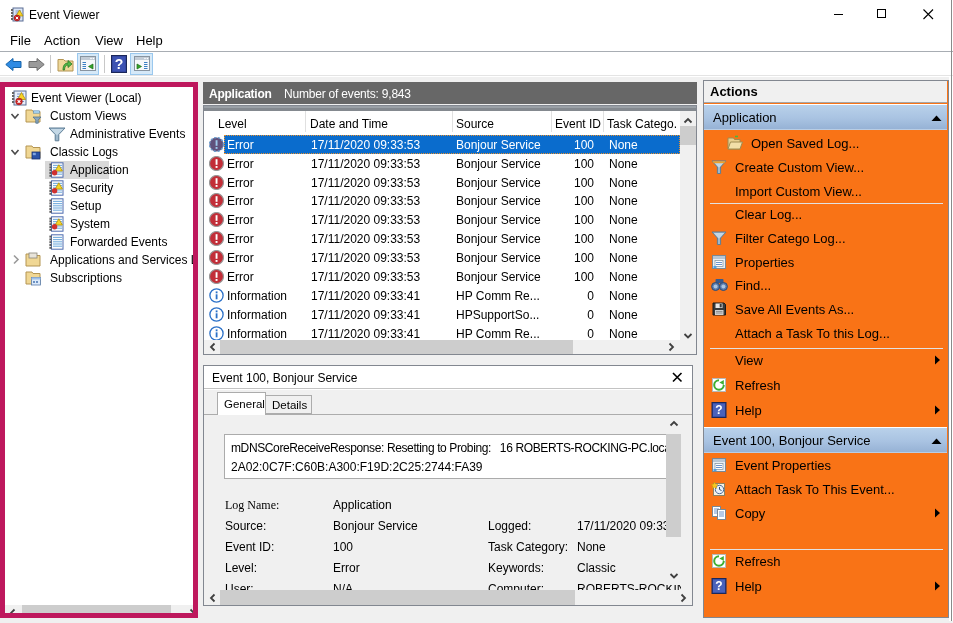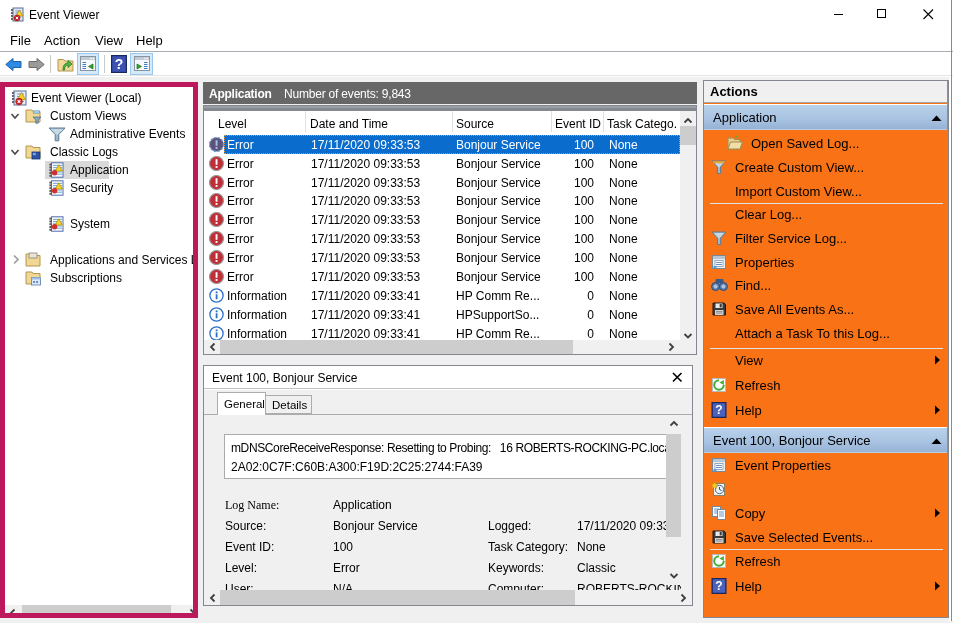--- a/index.html
+++ b/index.html
@@ -206,20 +206,38 @@
             <rect x="1.4" y="7.2" width="2.2" height="2" fill="#5a5a5a"></rect>
             <rect x="1.4" y="10" width="2.2" height="2" fill="#5a5a5a"></rect>
             <rect x="1.4" y="12.8" width="2.2" height="2" fill="#5a5a5a"></rect>
         <path d="M10.8 2.8 L14.4 9 L7.2 9 Z" fill="#f6d32b" stroke="#b89700" stroke-width="0.8"></path>
         <circle cx="6.6" cy="10.8" r="2.7" fill="#d03030"></circle>
       </svg>
     </span>
     <span class="abs t12" style="left:65px;top:2px;">Security</span>
   </div>
 
+  <div class="abs" style="left:0;top:110px;width:300px;height:18px;">
+    <span class="abs" style="left:43px;top:1px;">
+      <svg width="16" height="16">
+        <rect x="3.5" y="0.8" width="11.5" height="14.4" fill="#fdfdfd" stroke="#4e6cb0" stroke-width="1"></rect>
+        <line x1="5" y1="3.4" x2="14" y2="3.4" stroke="#76aede" stroke-width="1.1"></line>
+        <line x1="5" y1="5.6" x2="14" y2="5.6" stroke="#76aede" stroke-width="1.1"></line>
+        <line x1="5" y1="7.8" x2="14" y2="7.8" stroke="#76aede" stroke-width="1.1"></line>
+        <line x1="5" y1="10" x2="14" y2="10" stroke="#76aede" stroke-width="1.1"></line>
+        <line x1="5" y1="12.2" x2="14" y2="12.2" stroke="#76aede" stroke-width="1.1"></line>
+        <rect x="1.4" y="1.6" width="2.2" height="2" fill="#5a5a5a"></rect>
+            <rect x="1.4" y="4.4" width="2.2" height="2" fill="#5a5a5a"></rect>
+            <rect x="1.4" y="7.2" width="2.2" height="2" fill="#5a5a5a"></rect>
+            <rect x="1.4" y="10" width="2.2" height="2" fill="#5a5a5a"></rect>
+            <rect x="1.4" y="12.8" width="2.2" height="2" fill="#5a5a5a"></rect>
+      </svg>
+    </span>
+    <span class="abs t12" style="left:65px;top:2px;">Setup</span>
+  </div>
 
   <div class="abs" style="left:0;top:128px;width:300px;height:18px;">
     <span class="abs" style="left:43px;top:1px;">
       <svg width="16" height="16">
         <rect x="3.5" y="0.8" width="11.5" height="14.4" fill="#fdfdfd" stroke="#4e6cb0" stroke-width="1"></rect>
         <line x1="5" y1="3.4" x2="14" y2="3.4" stroke="#76aede" stroke-width="1.1"></line>
         <line x1="5" y1="5.6" x2="14" y2="5.6" stroke="#76aede" stroke-width="1.1"></line>
         <line x1="5" y1="7.8" x2="14" y2="7.8" stroke="#76aede" stroke-width="1.1"></line>
         <line x1="5" y1="10" x2="14" y2="10" stroke="#76aede" stroke-width="1.1"></line>
         <line x1="5" y1="12.2" x2="14" y2="12.2" stroke="#76aede" stroke-width="1.1"></line>
@@ -228,20 +246,38 @@
             <rect x="1.4" y="7.2" width="2.2" height="2" fill="#5a5a5a"></rect>
             <rect x="1.4" y="10" width="2.2" height="2" fill="#5a5a5a"></rect>
             <rect x="1.4" y="12.8" width="2.2" height="2" fill="#5a5a5a"></rect>
         <path d="M10.8 2.8 L14.4 9 L7.2 9 Z" fill="#f6d32b" stroke="#b89700" stroke-width="0.8"></path>
         <circle cx="6.6" cy="10.8" r="2.7" fill="#d03030"></circle>
       </svg>
     </span>
     <span class="abs t12" style="left:65px;top:2px;">System</span>
   </div>
 
+  <div class="abs" style="left:0;top:146px;width:300px;height:18px;">
+    <span class="abs" style="left:43px;top:1px;">
+      <svg width="16" height="16">
+        <rect x="3.5" y="0.8" width="11.5" height="14.4" fill="#fdfdfd" stroke="#4e6cb0" stroke-width="1"></rect>
+        <line x1="5" y1="3.4" x2="14" y2="3.4" stroke="#76aede" stroke-width="1.1"></line>
+        <line x1="5" y1="5.6" x2="14" y2="5.6" stroke="#76aede" stroke-width="1.1"></line>
+        <line x1="5" y1="7.8" x2="14" y2="7.8" stroke="#76aede" stroke-width="1.1"></line>
+        <line x1="5" y1="10" x2="14" y2="10" stroke="#76aede" stroke-width="1.1"></line>
+        <line x1="5" y1="12.2" x2="14" y2="12.2" stroke="#76aede" stroke-width="1.1"></line>
+        <rect x="1.4" y="1.6" width="2.2" height="2" fill="#5a5a5a"></rect>
+            <rect x="1.4" y="4.4" width="2.2" height="2" fill="#5a5a5a"></rect>
+            <rect x="1.4" y="7.2" width="2.2" height="2" fill="#5a5a5a"></rect>
+            <rect x="1.4" y="10" width="2.2" height="2" fill="#5a5a5a"></rect>
+            <rect x="1.4" y="12.8" width="2.2" height="2" fill="#5a5a5a"></rect>
+      </svg>
+    </span>
+    <span class="abs t12" style="left:65px;top:2px;">Forwarded Events</span>
+  </div>
 
   <div class="abs" style="left:0;top:164px;width:300px;height:18px;">
     <span class="abs" style="left:6px;top:3px;">
           <svg width="10" height="11">
             <path d="M3 1.5 L7 5.5 L3 9.5" stroke="#9a9a9a" stroke-width="1.6" fill="none"></path>
           </svg>
         </span>
     <span class="abs" style="left:20px;top:1px;">
       <svg width="18" height="16">
         <path d="M1 4 L1 14 L15 14 L15 3.5 L8 3.5 L7 2 L1 2 Z" fill="#f0d794" stroke="#b49552" stroke-width="1"></path>
@@ -610,21 +646,21 @@
   <div class="abs" style="left:0;top:121.4px;width:243px;height:24px;">
     <span class="abs" style="left:31px;top:5px;font-size:13px;color:#000;white-space:nowrap;">Clear Log...</span>
   </div>
   <div class="abs" style="left:0;top:145.0px;width:243px;height:24px;">
     <span class="abs" style="left:7px;top:4px;">
           <svg width="16" height="16">
             <path d="M1 2 L15 2 L9.6 8 L9.6 14.5 L6.4 14.5 L6.4 8 Z" fill="#9fb9cc" stroke="#5d7d95" stroke-width="1"></path>
             <path d="M2.8 3 L13.2 3 L8 8.8 Z" fill="#c4d8e6"></path>
           </svg>
         </span>
-    <span class="abs" style="left:31px;top:5px;font-size:13px;color:#000;white-space:nowrap;">Filter Service Log...</span>
+    <span class="abs" style="left:31px;top:5px;font-size:13px;color:#000;white-space:nowrap;">Filter Catego Log...</span>
   </div>
   <div class="abs" style="left:0;top:168.7px;width:243px;height:24px;">
     <span class="abs" style="left:7px;top:4px;">
           <svg width="16" height="16">
             <rect x="1.5" y="1.5" width="13" height="13" fill="#e8eef4" stroke="#7a8894" stroke-width="1"></rect>
             <rect x="2" y="2" width="12" height="3" fill="#b8c6d4"></rect>
             <rect x="4" y="6.5" width="8" height="6" fill="#ffffff" stroke="#8a98a4" stroke-width="0.8"></rect>
             <line x1="5" y1="8.5" x2="11" y2="8.5" stroke="#5b89c8" stroke-width="0.9"></line>
             <line x1="5" y1="10.5" x2="11" y2="10.5" stroke="#5b89c8" stroke-width="0.9"></line>
             <rect x="2.5" y="12" width="3" height="2" fill="#4aa0e8"></rect>
@@ -717,20 +753,21 @@
   </div>
   <div class="abs" style="left:0;top:396.0px;width:243px;height:24px;">
     <span class="abs" style="left:7px;top:4px;">
           <svg width="16" height="16">
             <rect x="2.5" y="2.5" width="11" height="12" fill="#f4f0e4" stroke="#8a8264" stroke-width="1"></rect>
             <circle cx="8.5" cy="8.5" r="4.2" fill="#e8f0f8" stroke="#4a6a9a" stroke-width="1"></circle>
             <path d="M8.5 6 L8.5 8.5 L10.5 9.5" stroke="#2c4a74" stroke-width="1" fill="none"></path>
             <path d="M3.5 1 L4.6 3.2 L7 3.5 L5.2 5 L5.7 7.4 L3.5 6.2 L1.3 7.4 L1.8 5 L0 3.5 L2.4 3.2 Z" fill="#f8c820" stroke="#c89600" stroke-width="0.5"></path>
           </svg>
         </span>
+    <span class="abs" style="left:31px;top:5px;font-size:13px;color:#000;white-space:nowrap;">Attach Task To This Event...</span>
   </div>
   <div class="abs" style="left:0;top:420.0px;width:243px;height:24px;">
     <span class="abs" style="left:7px;top:4px;">
           <svg width="16" height="16">
             <rect x="1.5" y="1.5" width="8" height="10" fill="#fff" stroke="#7a8894" stroke-width="1"></rect>
             <line x1="3" y1="4" x2="8" y2="4" stroke="#5b89c8" stroke-width="0.9"></line>
             <line x1="3" y1="6" x2="8" y2="6" stroke="#5b89c8" stroke-width="0.9"></line>
             <line x1="3" y1="8" x2="8" y2="8" stroke="#5b89c8" stroke-width="0.9"></line>
             <rect x="6.5" y="4.5" width="8" height="10" fill="#fff" stroke="#7a8894" stroke-width="1"></rect>
             <line x1="8" y1="7" x2="13" y2="7" stroke="#5b89c8" stroke-width="0.9"></line>
@@ -738,33 +775,20 @@
             <line x1="8" y1="11" x2="13" y2="11" stroke="#5b89c8" stroke-width="0.9"></line>
           </svg>
         </span>
     <span class="abs" style="left:31px;top:5px;font-size:13px;color:#000;white-space:nowrap;">Copy</span>
     <span class="abs" style="left:230px;top:7px;">
           <svg width="7" height="10">
             <path d="M1 0.5 L6 5 L1 9.5 Z" fill="#000"></path>
           </svg>
         </span>
   </div>
-  <div class="abs" style="left:0;top:444.0px;width:243px;height:24px;">
-    <span class="abs" style="left:7px;top:4px;">
-          <svg width="16" height="16">
-            <path d="M2 2 L13 2 L14.5 3.5 L14.5 14 L2 14 Z" fill="#3a3a3a" stroke="#1a1a1a" stroke-width="1"></path>
-            <rect x="4.5" y="2.5" width="7" height="4.5" fill="#e8e8e8"></rect>
-            <rect x="8.7" y="3" width="2" height="3.4" fill="#3a3a3a"></rect>
-            <rect x="4" y="9" width="8.5" height="5" fill="#cfcfcf"></rect>
-            <line x1="5" y1="10.5" x2="11.5" y2="10.5" stroke="#888" stroke-width="0.8"></line>
-            <line x1="5" y1="12" x2="11.5" y2="12" stroke="#888" stroke-width="0.8"></line>
-          </svg>
-        </span>
-    <span class="abs" style="left:31px;top:5px;font-size:13px;color:#000;white-space:nowrap;">Save Selected Events...</span>
-  </div>
   <div class="abs" style="left:6px;top:468.0px;width:233px;height:1px;background:#e2e2e2;"></div>
   <div class="abs" style="left:0;top:468.0px;width:243px;height:24px;">
     <span class="abs" style="left:7px;top:4px;">
           <svg width="16" height="16">
             <rect x="1.5" y="1.5" width="13" height="13" fill="#ffffff" stroke="#b8b8b8" stroke-width="1"></rect>
             <path d="M8 3.2 A4.8 4.8 0 1 0 12.8 8" fill="none" stroke="#3fae32" stroke-width="2"></path>
             <path d="M12.8 3 L12.8 8 L8.4 5.6 Z" fill="#3fae32"></path>
           </svg>
         </span>
     <span class="abs" style="left:31px;top:5px;font-size:13px;color:#000;white-space:nowrap;">Refresh</span>

